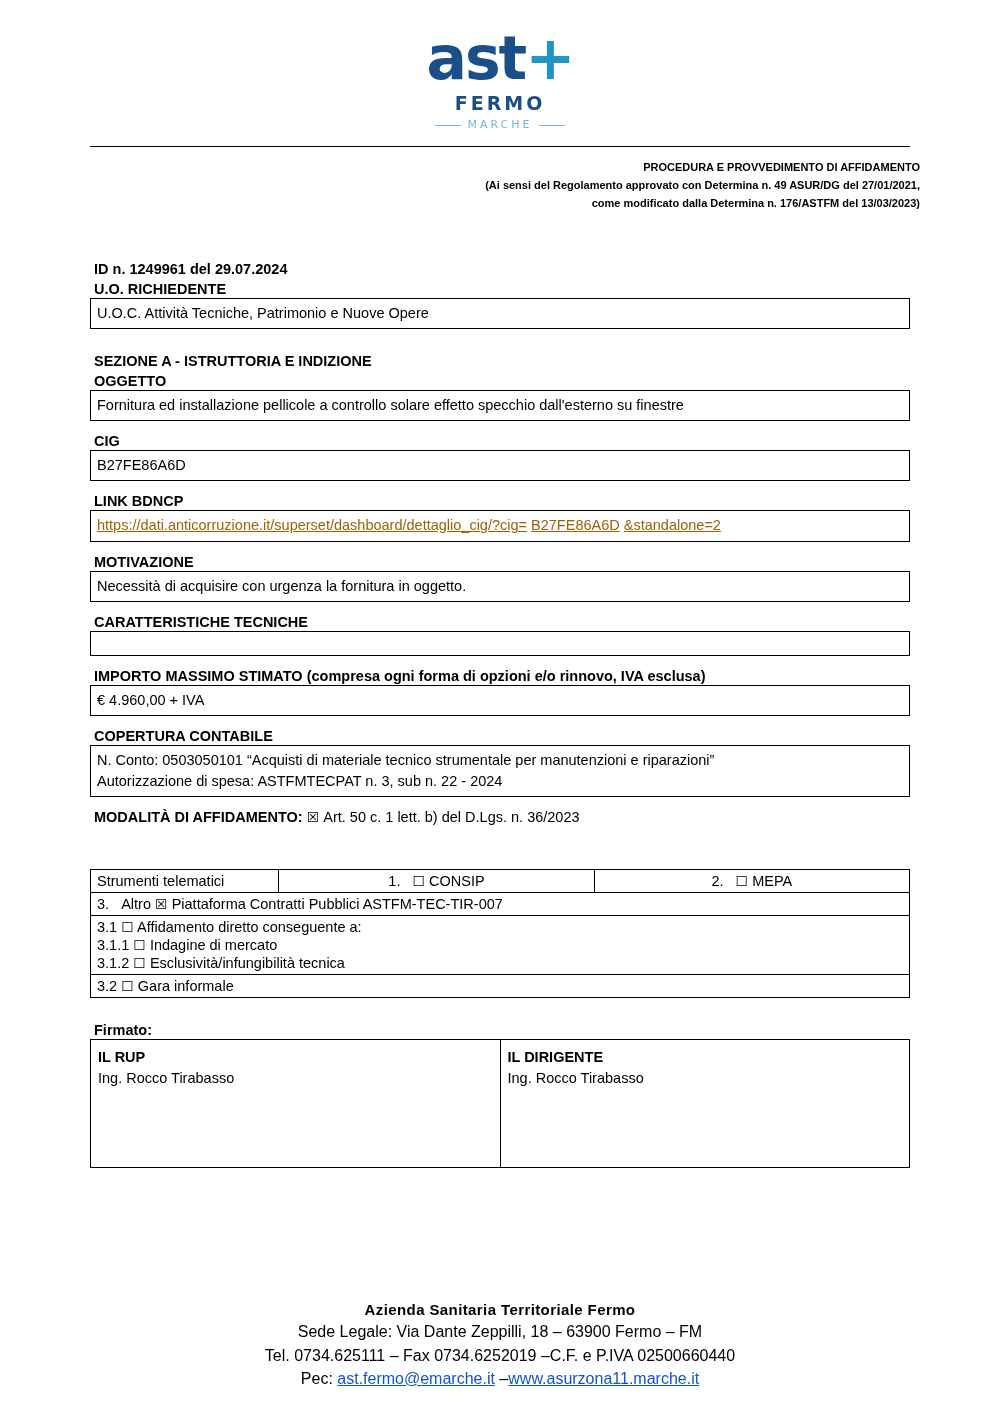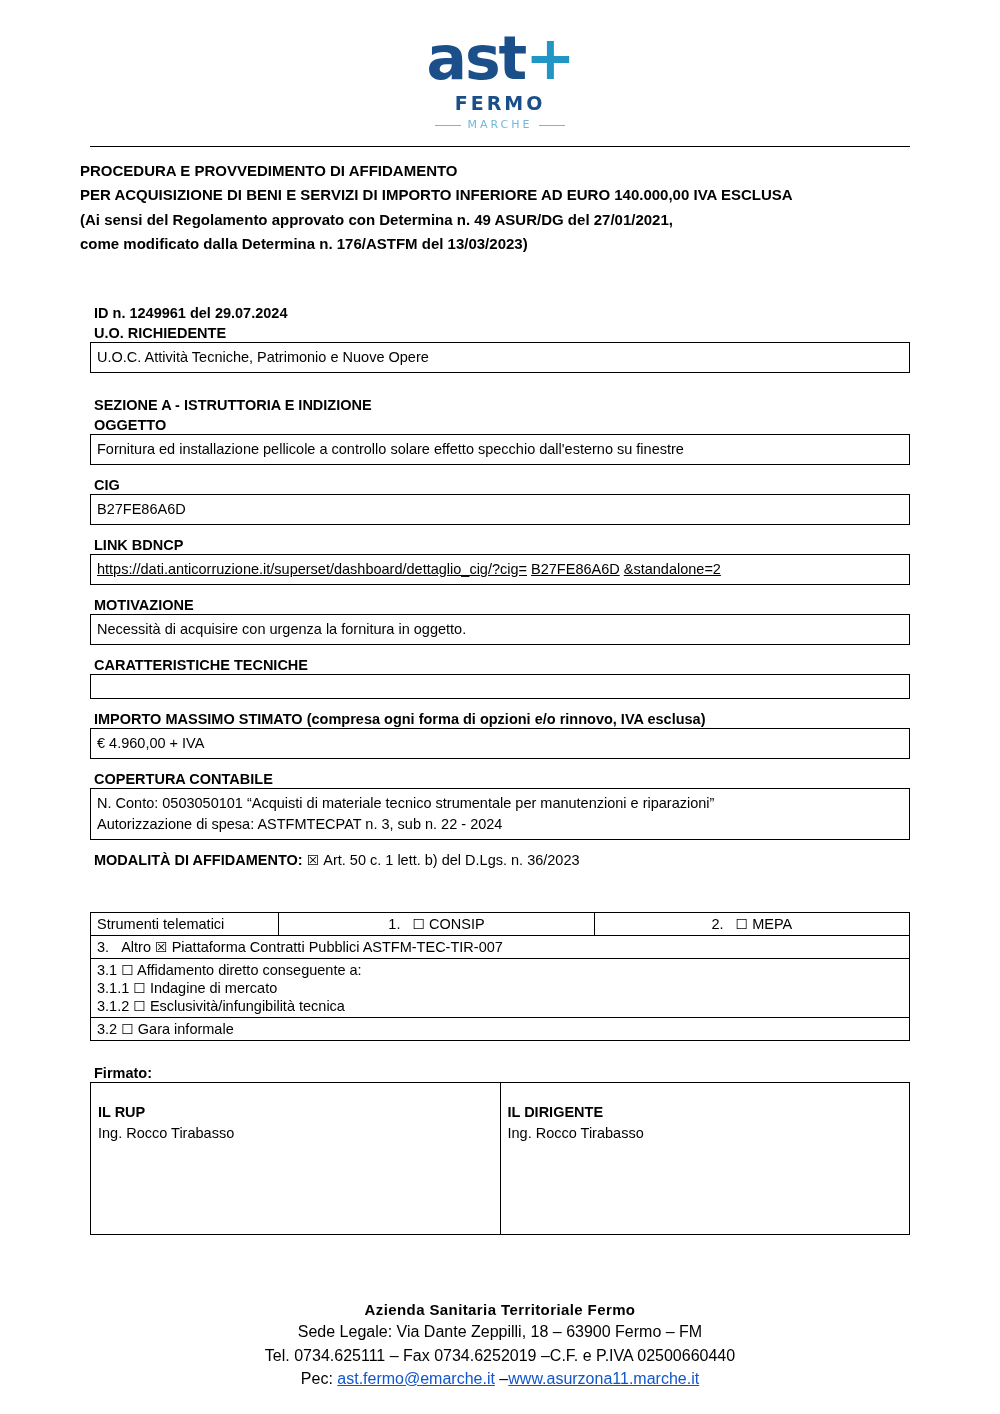--- a/index.html
+++ b/index.html
@@ -71,22 +71,22 @@
   .logo-marche::before { left: -4px; }
   .logo-marche::after { right: -4px; }
 
   .hrule {
     border-top: 1.3px solid #000;
     margin: 14px 90px 0 90px;
   }
 
   
   .heading {
-    text-align: left;
-    font-size: 15px;
+    text-align: right;
+    font-size: 11px;
     font-weight: bold;
     line-height: 1.62;
     margin: 12px 80px 0 80px;
   }
 
   
   .content {
     margin: 0 90px;
     padding-top: 46px;
     font-size: 14.5px;
@@ -102,21 +102,21 @@
 
   .boxed {
     border: 1px solid #000;
     padding: 4px 6px;
     font-size: 14.5px;
     line-height: 1.45;
     min-height: 25px;
   }
   .boxed.empty { height: 25px; }
   .link {
-    color: #000000;
+    color: #a16207;
     text-decoration: underline;
   }
 
   
   table.mod {
     border-collapse: collapse;
     width: 100%;
     font-size: 14.5px;
     margin-top: 43px;
   }
@@ -130,21 +130,21 @@
   .indent2 { padding-left: 40px; }
 
   
   table.sign {
     border-collapse: collapse;
     width: 100%;
     font-size: 14.5px;
   }
   table.sign td {
     border: 1px solid #000;
-    padding: 21px 7px;
+    padding: 9px 7px;
     vertical-align: top;
     width: 50%;
   }
   .sign-title { font-weight: bold; margin-bottom: 5px; }
   .sign-body { height: 88px; }
 
   
   .footer {
     position: absolute;
     left: 0; right: 0;
@@ -171,21 +171,20 @@
       <span>ast</span><span class="logo-plus">+</span>
     </div>
     <div class="logo-fermo">FERMO</div>
     <div><span class="logo-marche">MARCHE</span></div>
   </div>
 
   <div class="hrule"></div>
 
   <div class="heading">
     <div>PROCEDURA E PROVVEDIMENTO DI AFFIDAMENTO</div>
-    <div>PER ACQUISIZIONE DI BENI E SERVIZI DI IMPORTO INFERIORE AD EURO 140.000,00 IVA ESCLUSA</div>
     <div>(Ai sensi del Regolamento approvato con Determina n. 49 ASUR/DG del 27/01/2021,</div>
     <div>come modificato dalla Determina n. 176/ASTFM del 13/03/2023)</div>
   </div>
 
   <div class="content">
 
     <div class="lbl tight">ID n. 1249961 del 29.07.2024</div>
     <div class="lbl tight">U.O. RICHIEDENTE</div>
     <div class="boxed">U.O.C. Attività Tecniche, Patrimonio e Nuove Opere</div>
 

